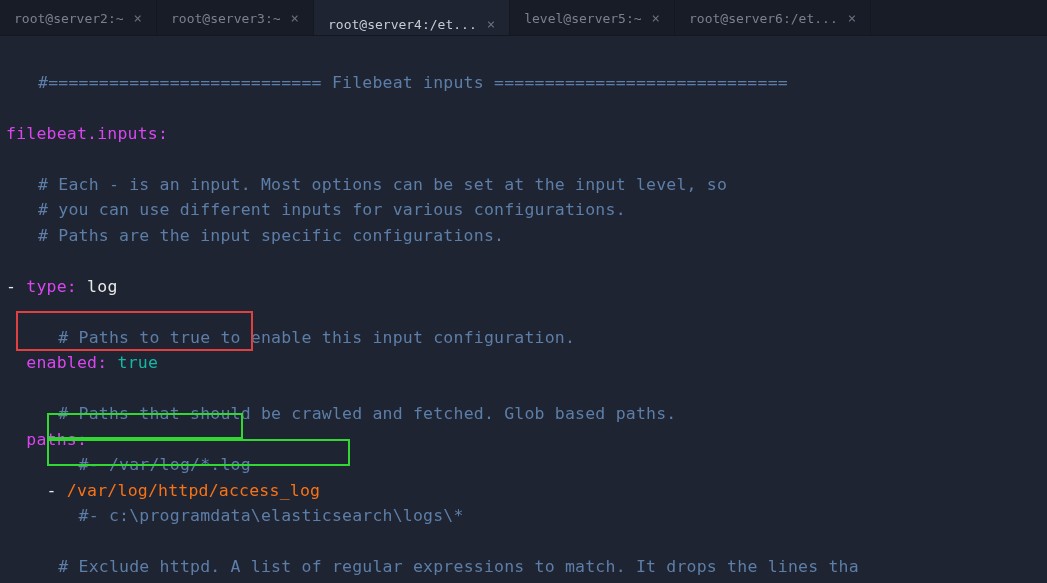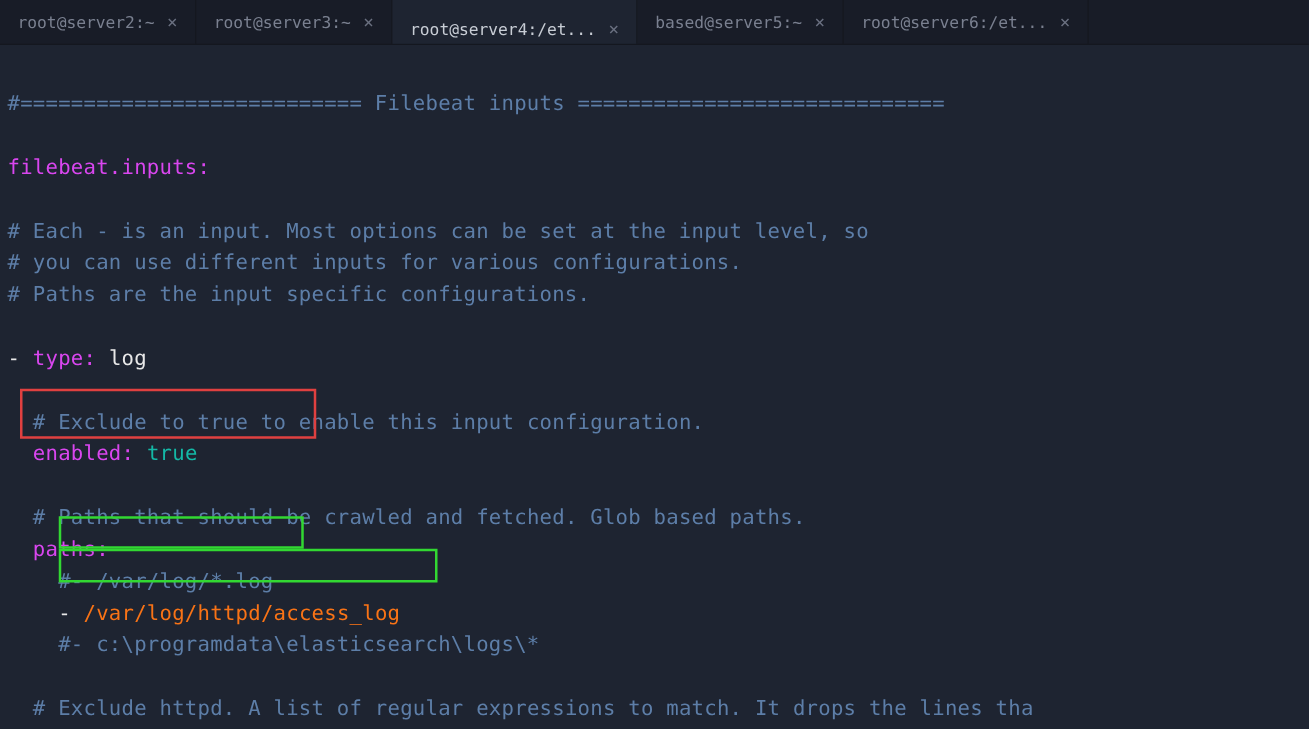--- a/index.html
+++ b/index.html
@@ -48,21 +48,21 @@
   font-size: 16.5px;
   line-height: 25.5px;
   letter-spacing: 0.2px;
   white-space: pre;
   position: relative;
 }
 .kw { color: #d946ef; }
 .val-white { color: #e8e8e8; }
 .val-red { color: #14b8a6; }
 .val-orange { color: #f97316; }
-.comment { color: #5d7ea8; }
+.comment { color: #5d7ea8; margin-left: 32px; }
 .dash { color: #e8e8e8; }
 .redbox {
   border: 2px solid #e04040;
   position: absolute;
 }
 .greenbox {
   border: 2px solid #32d832;
   position: absolute;
 }
 </style>
@@ -76,41 +76,41 @@
   </div>
   <div class="tab">
     <span>root@server3:~</span>
     <span class="close">×</span>
   </div>
   <div class="tab active">
     <span>root@server4:/et...</span>
     <span class="close">×</span>
   </div>
   <div class="tab">
-    <span>based@server5:~</span>
+    <span>level@server5:~</span>
     <span class="close">×</span>
   </div>
   <div class="tab">
     <span>root@server6:/et...</span>
     <span class="close">×</span>
   </div>
 </div>
 
 <div class="editor">
 <span class="comment">#=========================== Filebeat inputs =============================</span>
 
 <span class="kw">filebeat.inputs</span><span class="kw">:</span>
 
 <span class="comment"># Each - is an input. Most options can be set at the input level, so</span>
 <span class="comment"># you can use different inputs for various configurations.</span>
 <span class="comment"># Paths are the input specific configurations.</span>
 
 <span class="dash">-</span> <span class="kw">type</span><span class="kw">:</span> <span class="val-white">log</span>
 
-  <span class="comment"># Exclude to true to enable this input configuration.</span>
+  <span class="comment"># Paths to true to enable this input configuration.</span>
   <span class="kw">enabled</span><span class="kw">:</span> <span class="val-red">true</span>
 
   <span class="comment"># Paths that should be crawled and fetched. Glob based paths.</span>
   <span class="kw">paths</span><span class="kw">:</span>
     <span class="comment">#- /var/log/*.log</span>
     <span class="dash">-</span> <span class="val-orange">/var/log/httpd/access_log</span>
     <span class="comment">#- c:\programdata\elasticsearch\logs\*</span>
 
   <span class="comment"># Exclude httpd. A list of regular expressions to match. It drops the lines tha</span>
   <span class="comment"># matching any regular expression from the list.</span>

